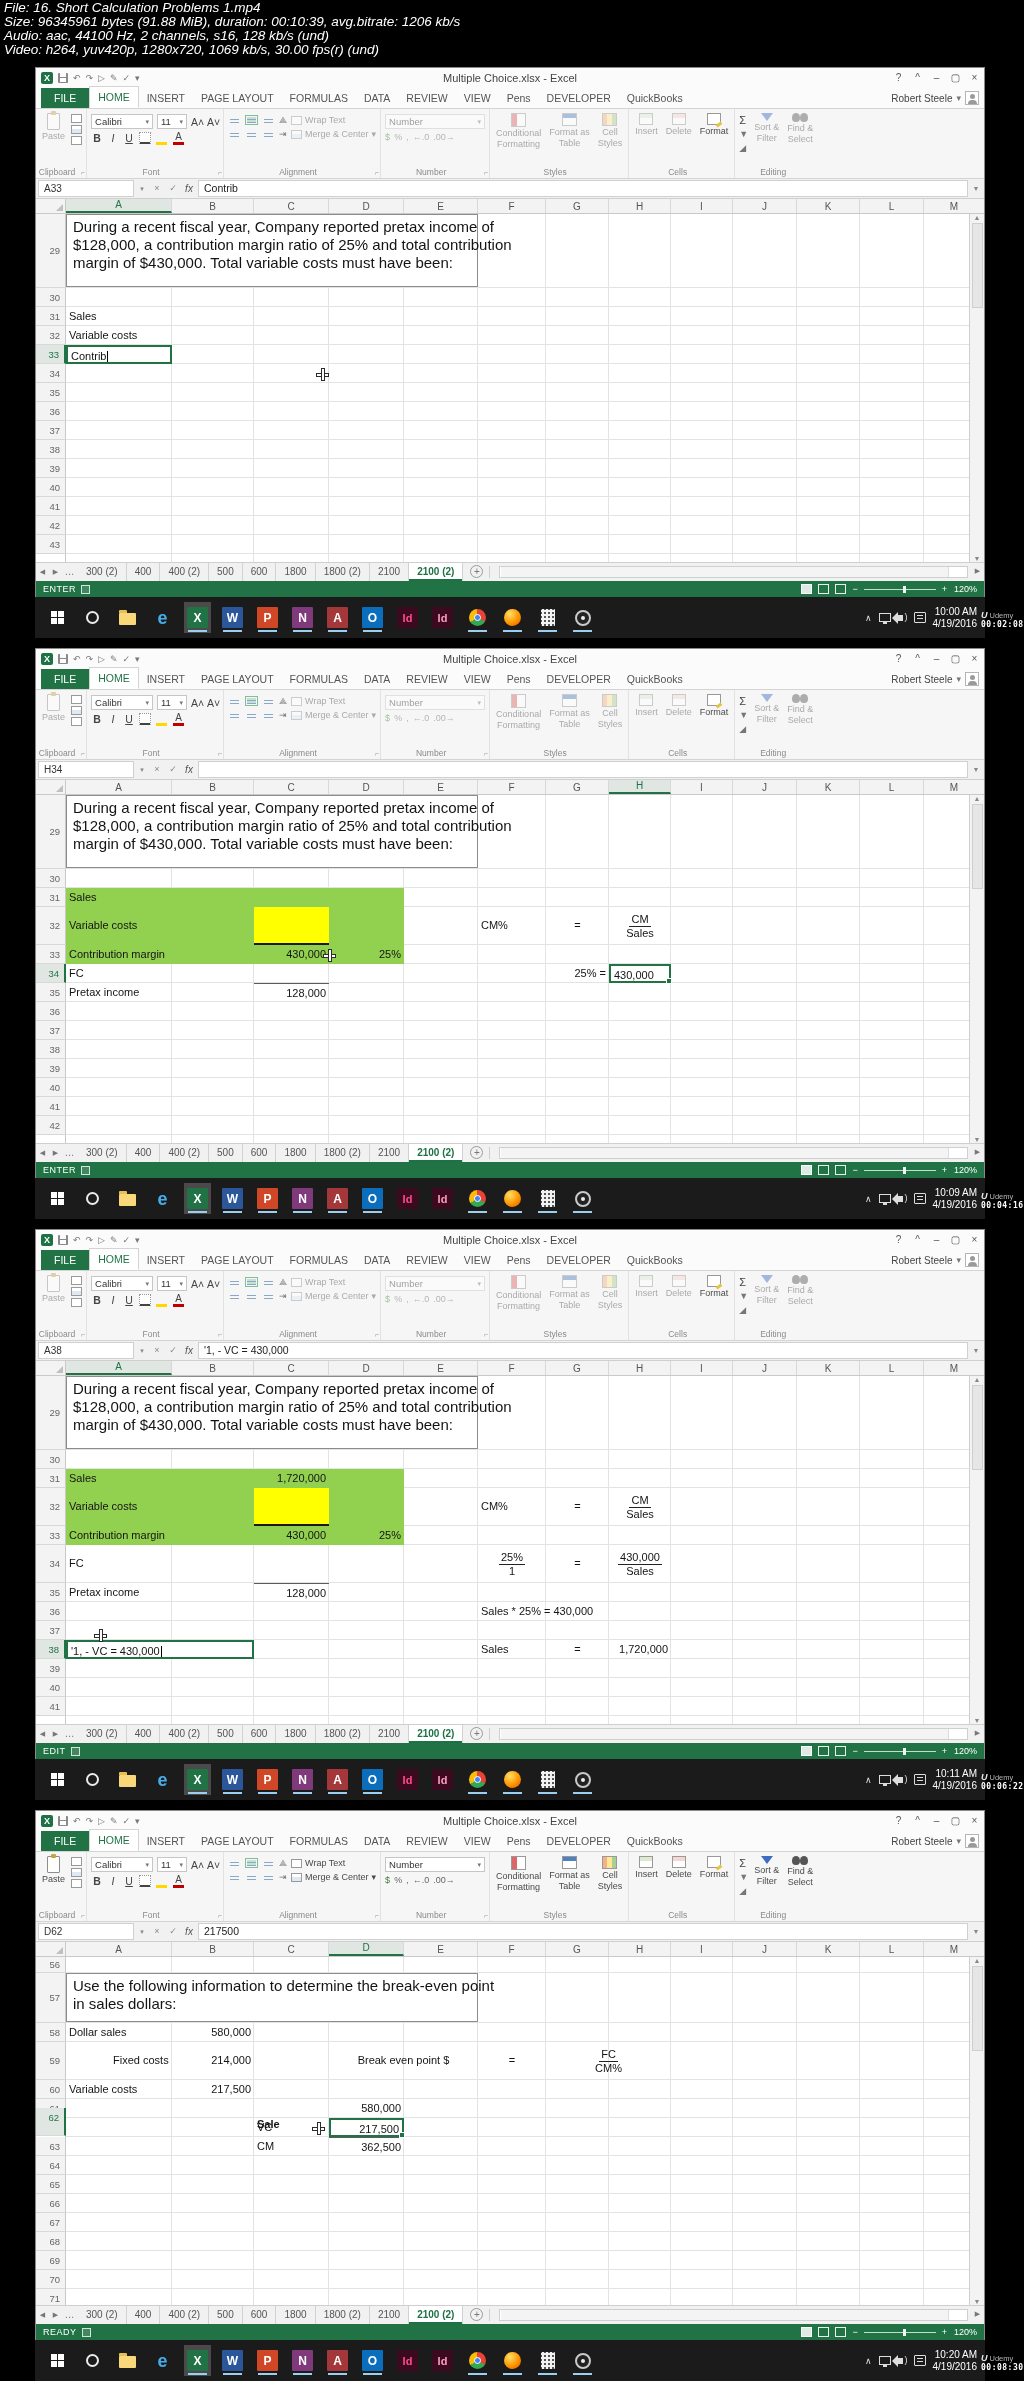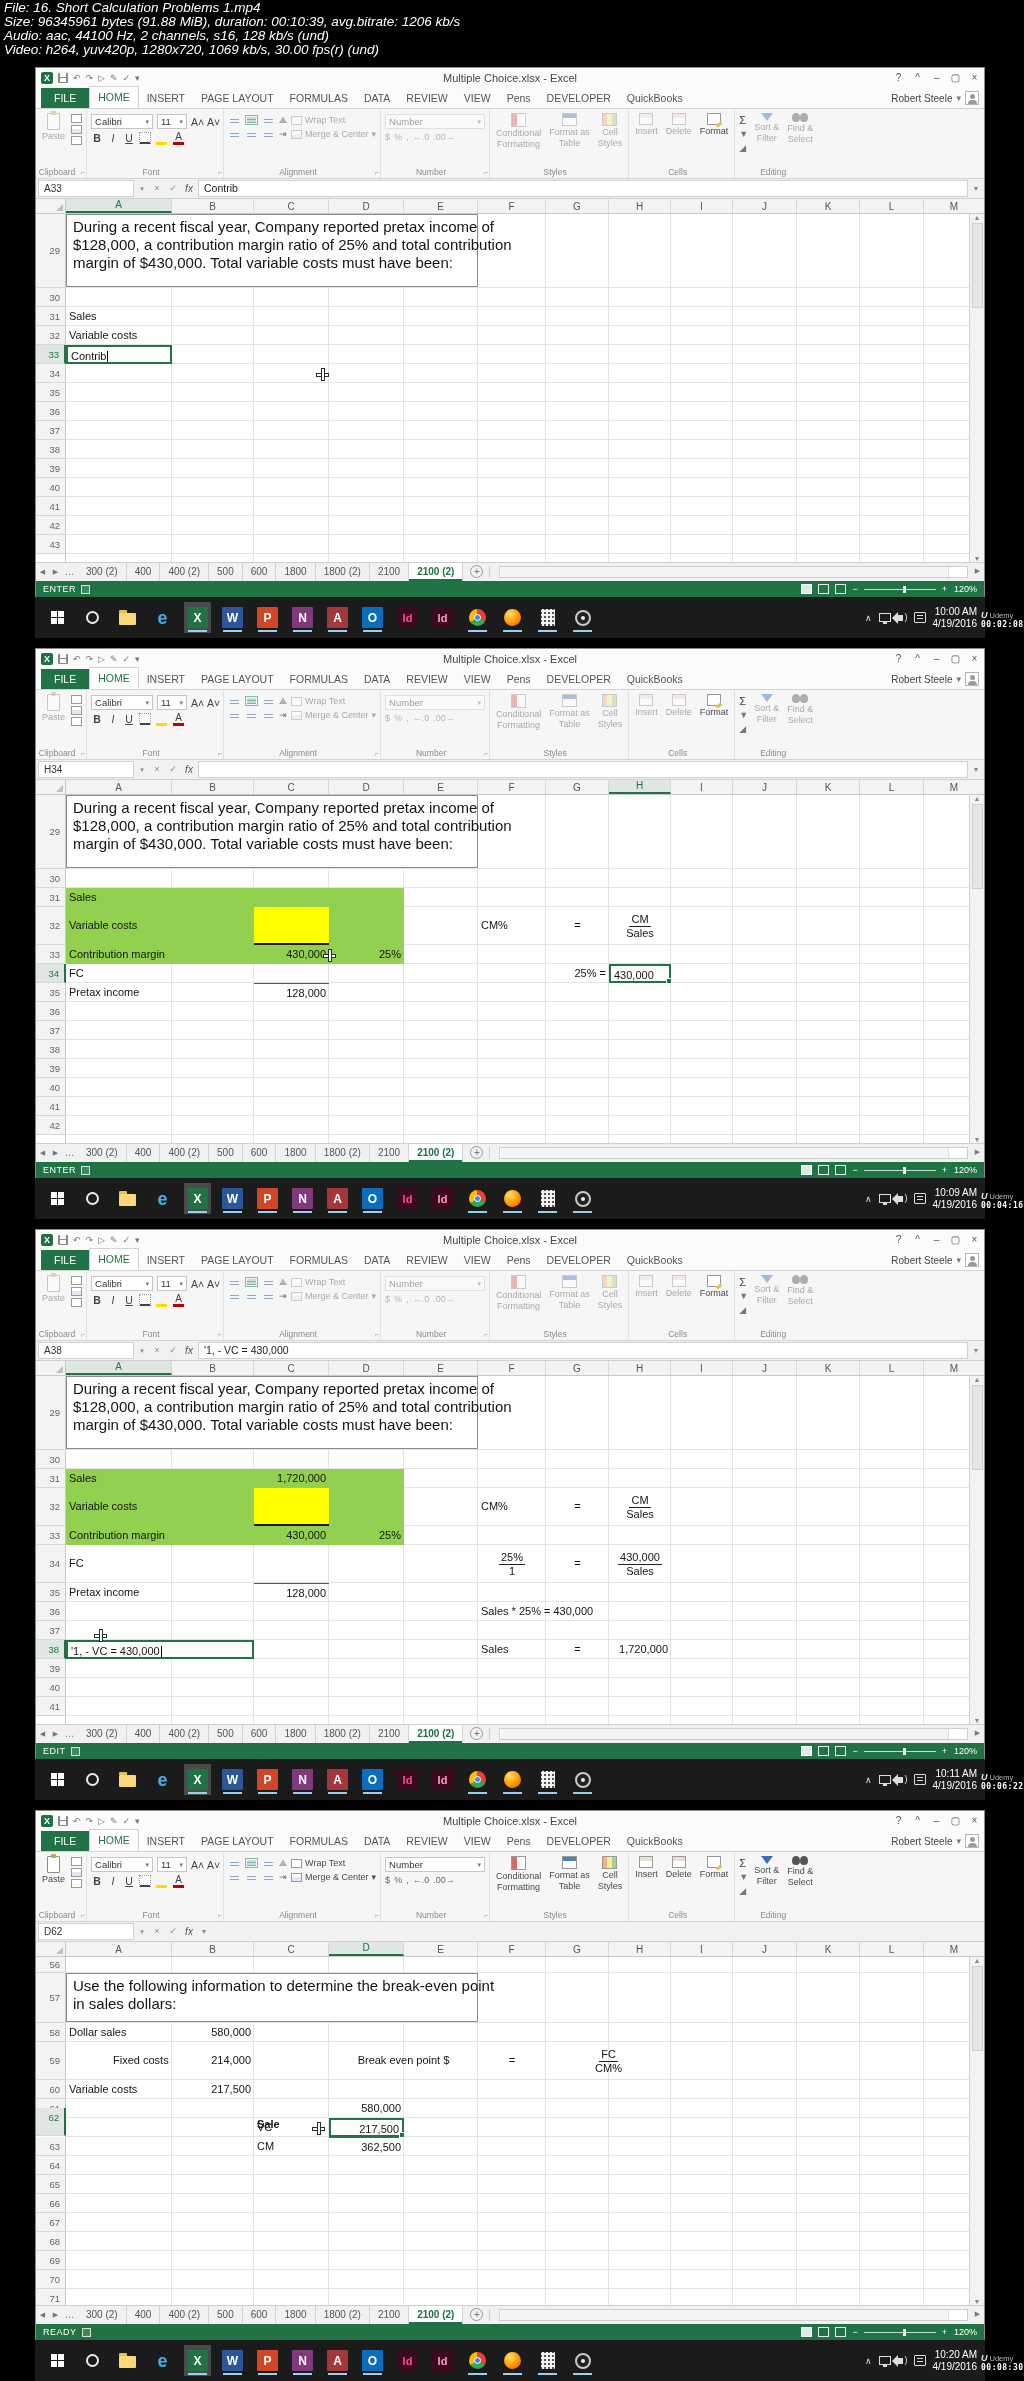--- a/index.html
+++ b/index.html
@@ -1687,20 +1687,21 @@
           <span class="glabel">Editing</span>
         </div>
       </div>
 
       <div class="formulabar">
         <span class="namebox">D62</span>
         <span class="nbdd">▾</span>
         <span class="fbtn">×</span>
         <span class="fbtn">✓</span>
         <span class="fbtn fx">fx</span>
+        <span class="ftext">217500</span>
         <span class="fbend">▼</span>
       </div>
 
       <div class="sheet">
         <div class="colheaders">
               <div class="corner"></div>
               <span class="colheader" style="width: 106px;">A</span>
               <span class="colheader" style="width: 82px;">B</span>
               <span class="colheader" style="width: 75px;">C</span>
               <span class="colheader selcol" style="width: 75px;">D</span>

